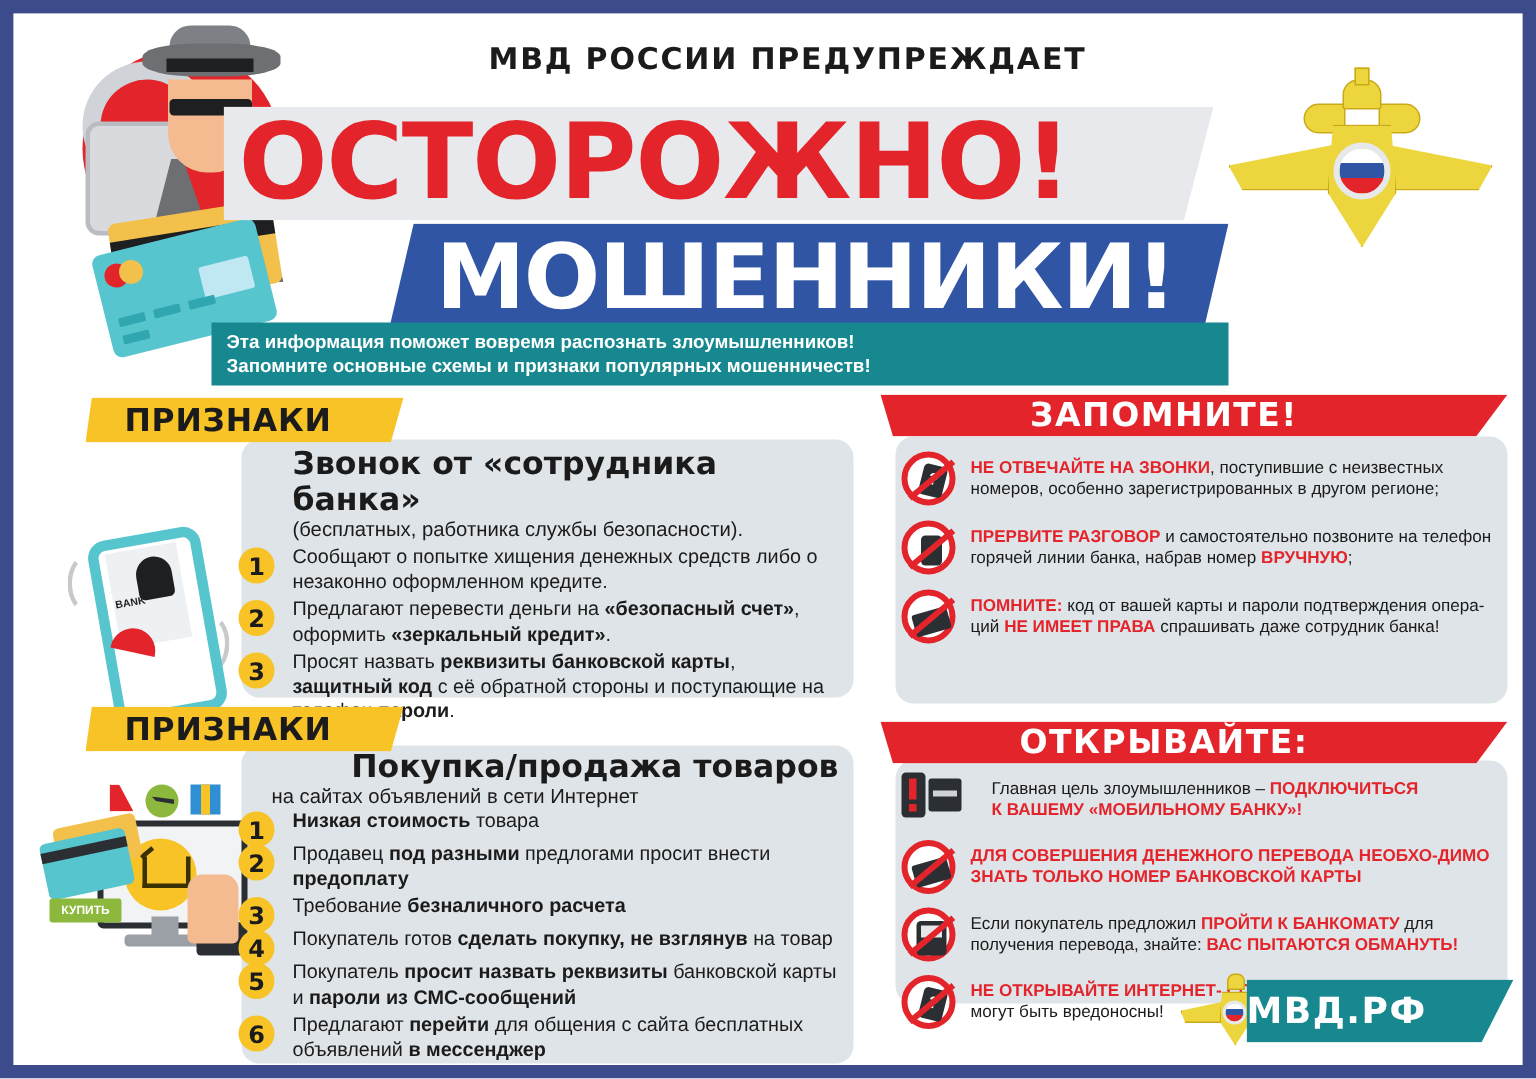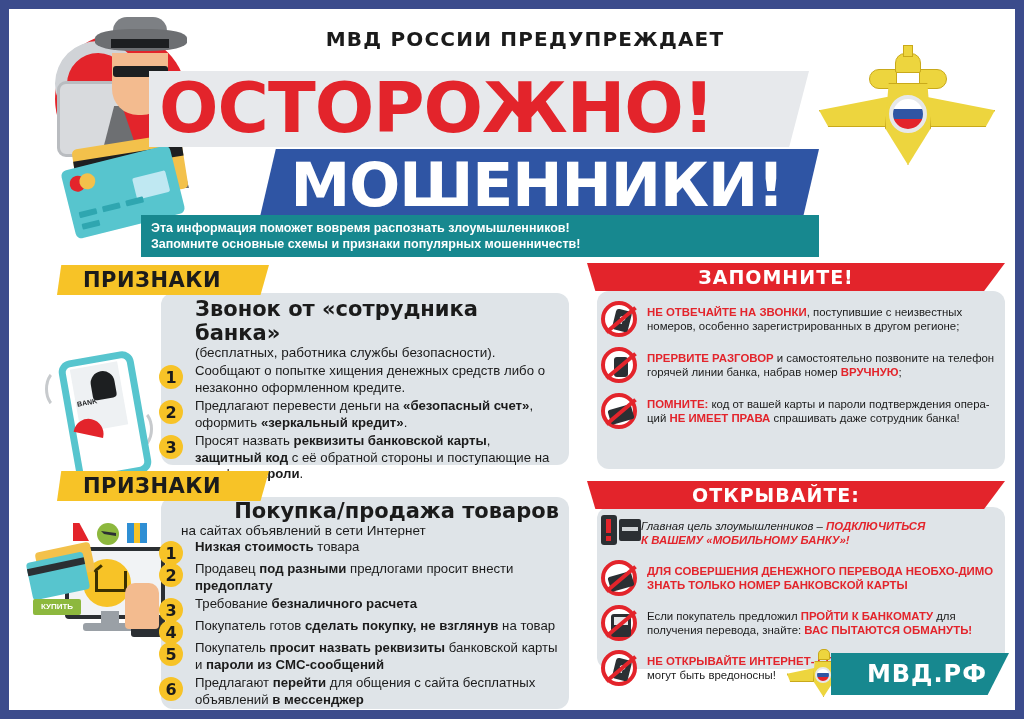--- a/index.html
+++ b/index.html
@@ -153,21 +153,21 @@
   .yellow-banner span{
     padding-left:26px;font-family:"DejaVu Sans",sans-serif;font-weight:bold;font-size:21px;color:#1b1b1b;
     letter-spacing:0.5px;
   }
   .red-banner{
     position:absolute;background:#e3242b;height:28px;
     clip-path:polygon(0 0,100% 0,95% 100%,2% 100%);
     display:flex;align-items:center;justify-content:center;
   }
   .red-banner span{
-    font-family:"DejaVu Sans",sans-serif;font-weight:bold;font-size:19px;color:#ffffff;letter-spacing:1px;
+    font-family:"DejaVu Sans",sans-serif;font-weight:bold;font-size:22px;color:#ffffff;letter-spacing:1px;
     padding-right:40px;
   }
 
   
   .panel{
     position:absolute;background:#dfe4e8;border-radius:12px;
   }
 
   
   .numlist{position:absolute;}
@@ -274,21 +274,21 @@
   .alerticon .ex{position:absolute;left:5px;top:4px;width:5px;height:14px;background:#e3242b;}
   .alerticon .ex:after{content:"";position:absolute;left:0;top:17px;width:5px;height:5px;background:#e3242b;}
   .alerticon .cd{position:absolute;left:18px;top:4px;width:22px;height:22px;background:#2b2f33;border-radius:2px;}
   .alerticon .cd:after{content:"";position:absolute;left:3px;top:8px;width:16px;height:4px;background:#cfd3d6;}
 
   
   .mvd-rf-wrap{position:absolute;left:800px;top:644px;width:200px;height:44px;}
   .mvd-rf{
     position:absolute;left:22px;top:0;width:178px;height:42px;background:#17888f;
     clip-path:polygon(0 0,100% 0,88% 100%,0 100%);
-    display:flex;align-items:center;justify-content:flex-end;
+    display:flex;align-items:center;justify-content:flex-start;
   }
   .mvd-rf span{
     font-family:"DejaVu Sans",sans-serif;font-weight:bold;font-size:24px;color:#ffffff;letter-spacing:1px;
     padding-right:22px;
   }
   .small-eagle{position:absolute;left:-22px;top:-8px;width:70px;height:58px;}
   .small-eagle .w{position:absolute;top:22px;width:30px;height:13px;background:#edd53e;border:1px solid #c9a91a;}
   .small-eagle .wl{left:0;clip-path:polygon(0 45%,100% 0,100% 100%,10% 100%);}
   .small-eagle .wr{right:0;clip-path:polygon(0 0,100% 45%,90% 100%,0 100%);}
   .small-eagle .b{position:absolute;left:26px;top:16px;width:19px;height:34px;background:#edd53e;border:1px solid #c9a91a;clip-path:polygon(8% 0,92% 0,100% 55%,50% 100%,0 55%);}
@@ -473,21 +473,21 @@
           </div>
           <div class="rtxt" style="padding-top: 4px;"><span class="rc">ПОМНИТЕ:</span> код от вашей карты и пароли подтверждения опера-ций <span class="rc">НЕ ИМЕЕТ ПРАВА</span> спрашивать даже сотрудник банка!</div>
         </div>
       </div>
 
   <div class="panel" style="left:588px;top:498px;width:408px;height:162px;"></div>
   <div class="red-banner" style="left:578px;top:472px;width:418px;">
     <span>ОТКРЫВАЙТЕ:</span>
   </div>
   <div id="r2list" style="position:absolute;left:592px;top:506px;width:400px;">
-        <div class="rrow" style="position: relative; padding-left: 40px; margin-bottom: 5px; min-height: 40px; font-style: italic;">
+        <div class="rrow" style="position: relative; padding-left: 60px; margin-bottom: 5px; min-height: 40px;">
           <div style="position: absolute; left: 0px; top: 0px; width: 40px; height: 40px;">
             <div class="alerticon">
               <div class="ph">
                 <div class="ex"></div>
               </div>
               <div class="cd"></div>
             </div>
           </div>
           <div class="rtxt" style="padding-top: 4px;">Главная цель злоумышленников – <span class="rc">ПОДКЛЮЧИТЬСЯ<br>К ВАШЕМУ «МОБИЛЬНОМУ БАНКУ»!</span></div>
         </div>

